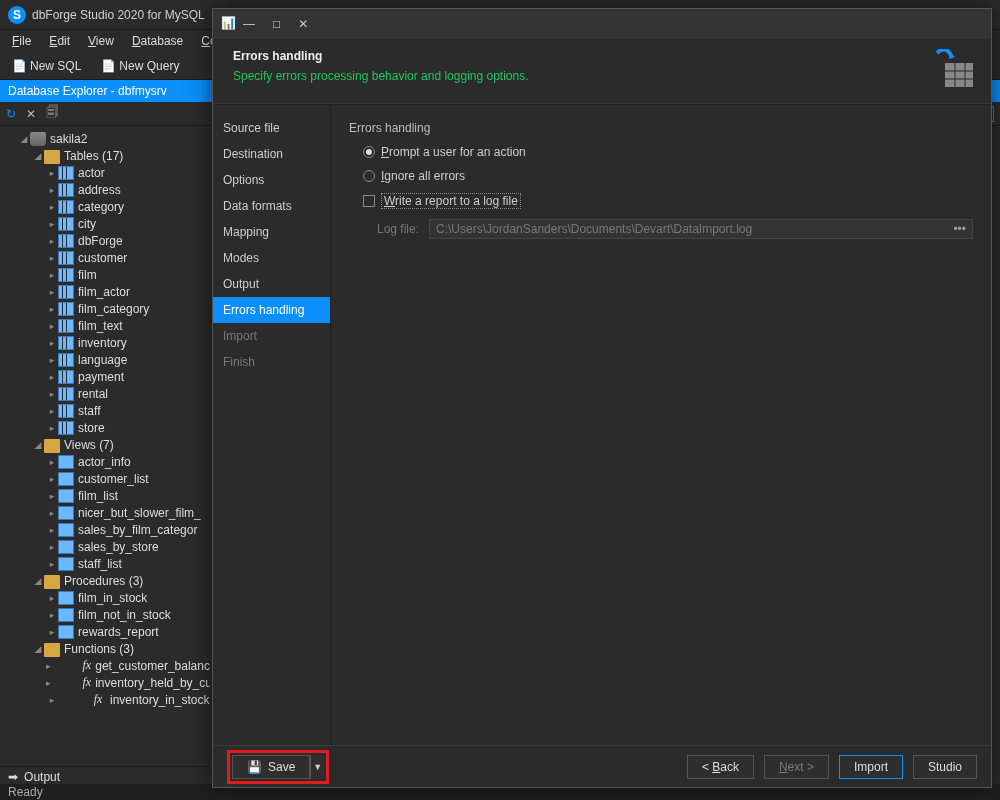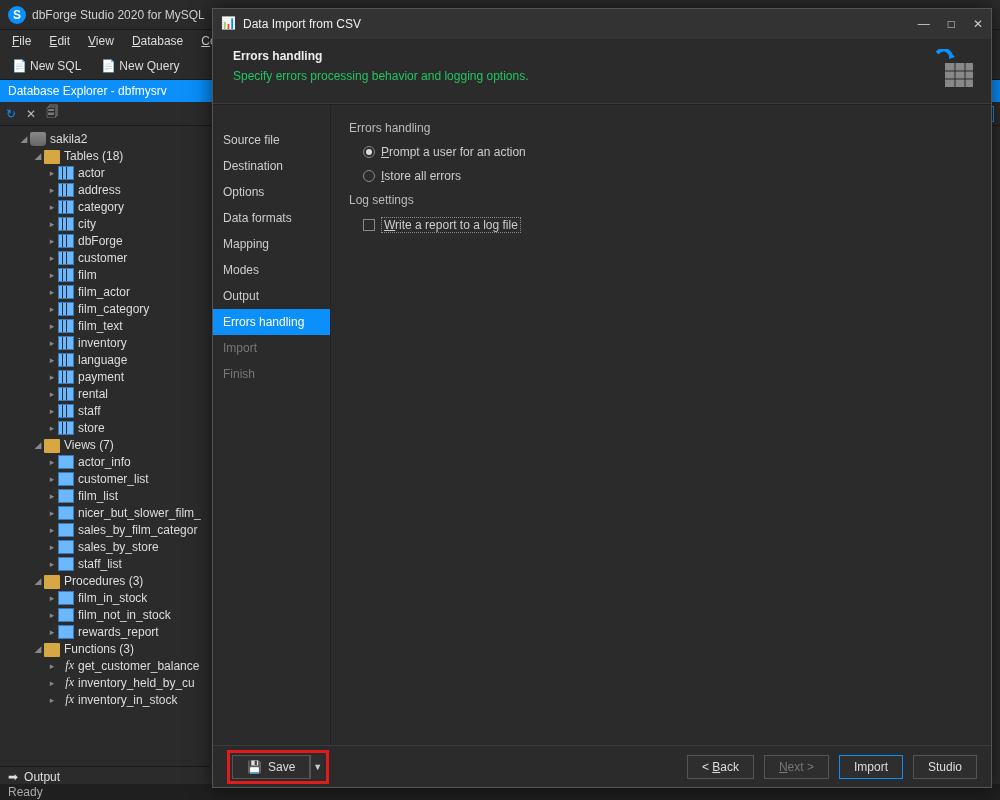--- a/index.html
+++ b/index.html
@@ -25,40 +25,40 @@
 
 .explorer { position:absolute; top:126px; left:0; width:210px; bottom:30px; overflow:hidden; background:#2b2b2b; }
 .tree { padding:4px 0; overflow-y:auto; height:100%; }
 .node { display:flex; align-items:center; height:17px; color:#ddd; white-space:nowrap; }
 .node .tw { width:12px; text-align:center; color:#888; font-size:9px; }
 .node .ic { width:16px; height:14px; margin-right:4px; display:inline-block; }
 .ic-db { background:linear-gradient(#888,#666); border-radius:2px 2px 4px 4px; }
 .ic-folder { background:#d6a742; border-radius:1px; height:10px; margin-top:2px; }
 .ic-table { background:linear-gradient(to right,#6bb8ff 0 3px,transparent 3px 4px,#6bb8ff 4px 7px,transparent 7px 8px,#6bb8ff 8px 12px); border:1px solid #3a7ab8; }
 .ic-view { background:#6bb8ff; border:1px solid #3a7ab8; }
-.ic-proc { color:#ddd; font-style:italic; font-family:serif; text-align:right; line-height:12px; }
+.ic-proc { color:#ddd; font-style:italic; font-family:serif; text-align:center; line-height:12px;margin-left:32px; }
 
 .output-tab { position:absolute; left:0; bottom:14px; height:20px; background:#2b2b2b; color:#ddd; display:flex; align-items:center; padding:0 8px; gap:6px; border-top:1px solid #1a1a1a; width:210px; }
 .statusbar { position:absolute; bottom:0; left:0; right:0; height:16px; background:#1f1f1f; color:#aaa; padding:0 8px; display:flex; align-items:center; font-size:11px; }
 
 
 .modal { position:absolute; left:212px; top:8px; width:780px; height:780px; background:#2b2b2b; border:1px solid #555; box-shadow:0 0 20px rgba(0,0,0,.6); display:flex; flex-direction:column; }
 .modal-titlebar { height:30px; background:#333; display:flex; align-items:center; padding:0 8px; }
 .modal-titlebar .mic { width:16px; height:16px; margin-right:6px; }
 .modal-titlebar .mtitle { color:#eee; flex:1; }
 .modal-titlebar .winbtns { display:flex; gap:18px; color:#ccc; }
 .modal-header { padding:10px 16px 14px 20px; background:#2b2b2b; border-bottom:1px solid #3a3a3a; display:flex; }
 .modal-header .txt { flex:1; }
 .modal-header .txt .h1 { color:#eee; font-weight:600; margin-bottom:6px; }
 .modal-header .txt .sub { color:#22c55e; }
 .modal-header .bigicon { width:44px; height:40px; position:relative; }
 .modal-header .bigicon svg { width:44px; height:40px; }
 
 .modal-body { flex:1; display:flex; border-top:1px solid #222; background:#2b2b2b; overflow:hidden; }
-.steps { width:118px; background:#2b2b2b; padding:22px 0; border-right:1px solid #222; }
+.steps { width:118px; background:#2b2b2b; padding:10px 0; border-right:1px solid #222; }
 .step { padding:6px 10px; color:#ccc; cursor:default; }
 .step.sel { background:#0a8ffb; color:#fff; }
 .step.dis { color:#777; }
 
 .formarea { flex:1; padding:10px 18px; color:#ccc; }
 .group-label { color:#bbb; margin:6px 0 10px; }
 .radio-row, .check-row { display:flex; align-items:center; gap:6px; margin:6px 0 10px 14px; }
 .radio { width:12px; height:12px; border:1px solid #888; border-radius:50%; display:inline-flex; align-items:center; justify-content:center; }
 .radio.checked::after { content:""; width:6px; height:6px; background:#ddd; border-radius:50%; }
 .check { width:12px; height:12px; border:1px solid #888; display:inline-block; }
@@ -125,21 +125,21 @@
 <div class="explorer">
   <div class="tree" id="tree">
       <div class="node" style="padding-left: 18px;">
         <span class="tw">◢</span>
         <span class="ic ic-db"></span>
         <span>sakila2</span>
       </div>
       <div class="node" style="padding-left: 32px;">
         <span class="tw">◢</span>
         <span class="ic ic-folder"></span>
-        <span>Tables (18)</span>
+        <span>Tables (17)</span>
       </div>
       <div class="node" style="padding-left: 46px;">
         <span class="tw">▸</span>
         <span class="ic ic-table"></span>
         <span>actor</span>
       </div>
       <div class="node" style="padding-left: 46px;">
         <span class="tw">▸</span>
         <span class="ic ic-table"></span>
         <span>address</span>
@@ -301,21 +301,20 @@
   <span>➡</span>
   <span>Output</span>
 </div>
 <div class="statusbar">
     <span>Ready</span>
   </div>
 
 <div class="modal">
   <div class="modal-titlebar">
     <span class="mic">📊</span>
-    <span class="mtitle">Data Import from CSV</span>
     <div class="winbtns">
       <span>—</span>
       <span>□</span>
       <span>✕</span>
     </div>
   </div>
   <div class="modal-header">
     <div class="txt">
       <div class="h1">Errors handling</div>
       <div class="sub">Specify errors processing behavior and logging options.</div>
@@ -346,26 +345,32 @@
         <div class="step dis">Finish</div>
       </div>
     <div class="formarea">
       <div class="group-label">Errors handling</div>
       <div class="radio-row">
         <span class="radio checked"></span>
         <span><span class="underline">P</span><span>rompt a user for an action</span></span>
       </div>
       <div class="radio-row">
         <span class="radio"></span>
-        <span><span class="underline">I</span><span>store all errors</span></span>
-      </div>
-      <div class="group-label">Log settings</div>
+        <span><span class="underline">I</span><span>gnore all errors</span></span>
+      </div>
       <div class="check-row">
         <span class="check"></span>
         <span class="lbl"><span class="underline">W</span><span>rite a report to a log file</span></span>
+      </div>
+      <div class="logrow">
+        <span class="lf">Log file:</span>
+        <div class="inp">
+          <span>C:\Users\JordanSanders\Documents\Devart\DataImport.log</span>
+          <span class="dots">•••</span>
+        </div>
       </div>
     </div>
   </div>
   <div class="modal-footer">
     <div class="save-box">
       <div class="btn">
         <span style="color:#0a8ffb">💾</span>
         <span>Save</span>
       </div>
       <div class="dd">▼</div>

